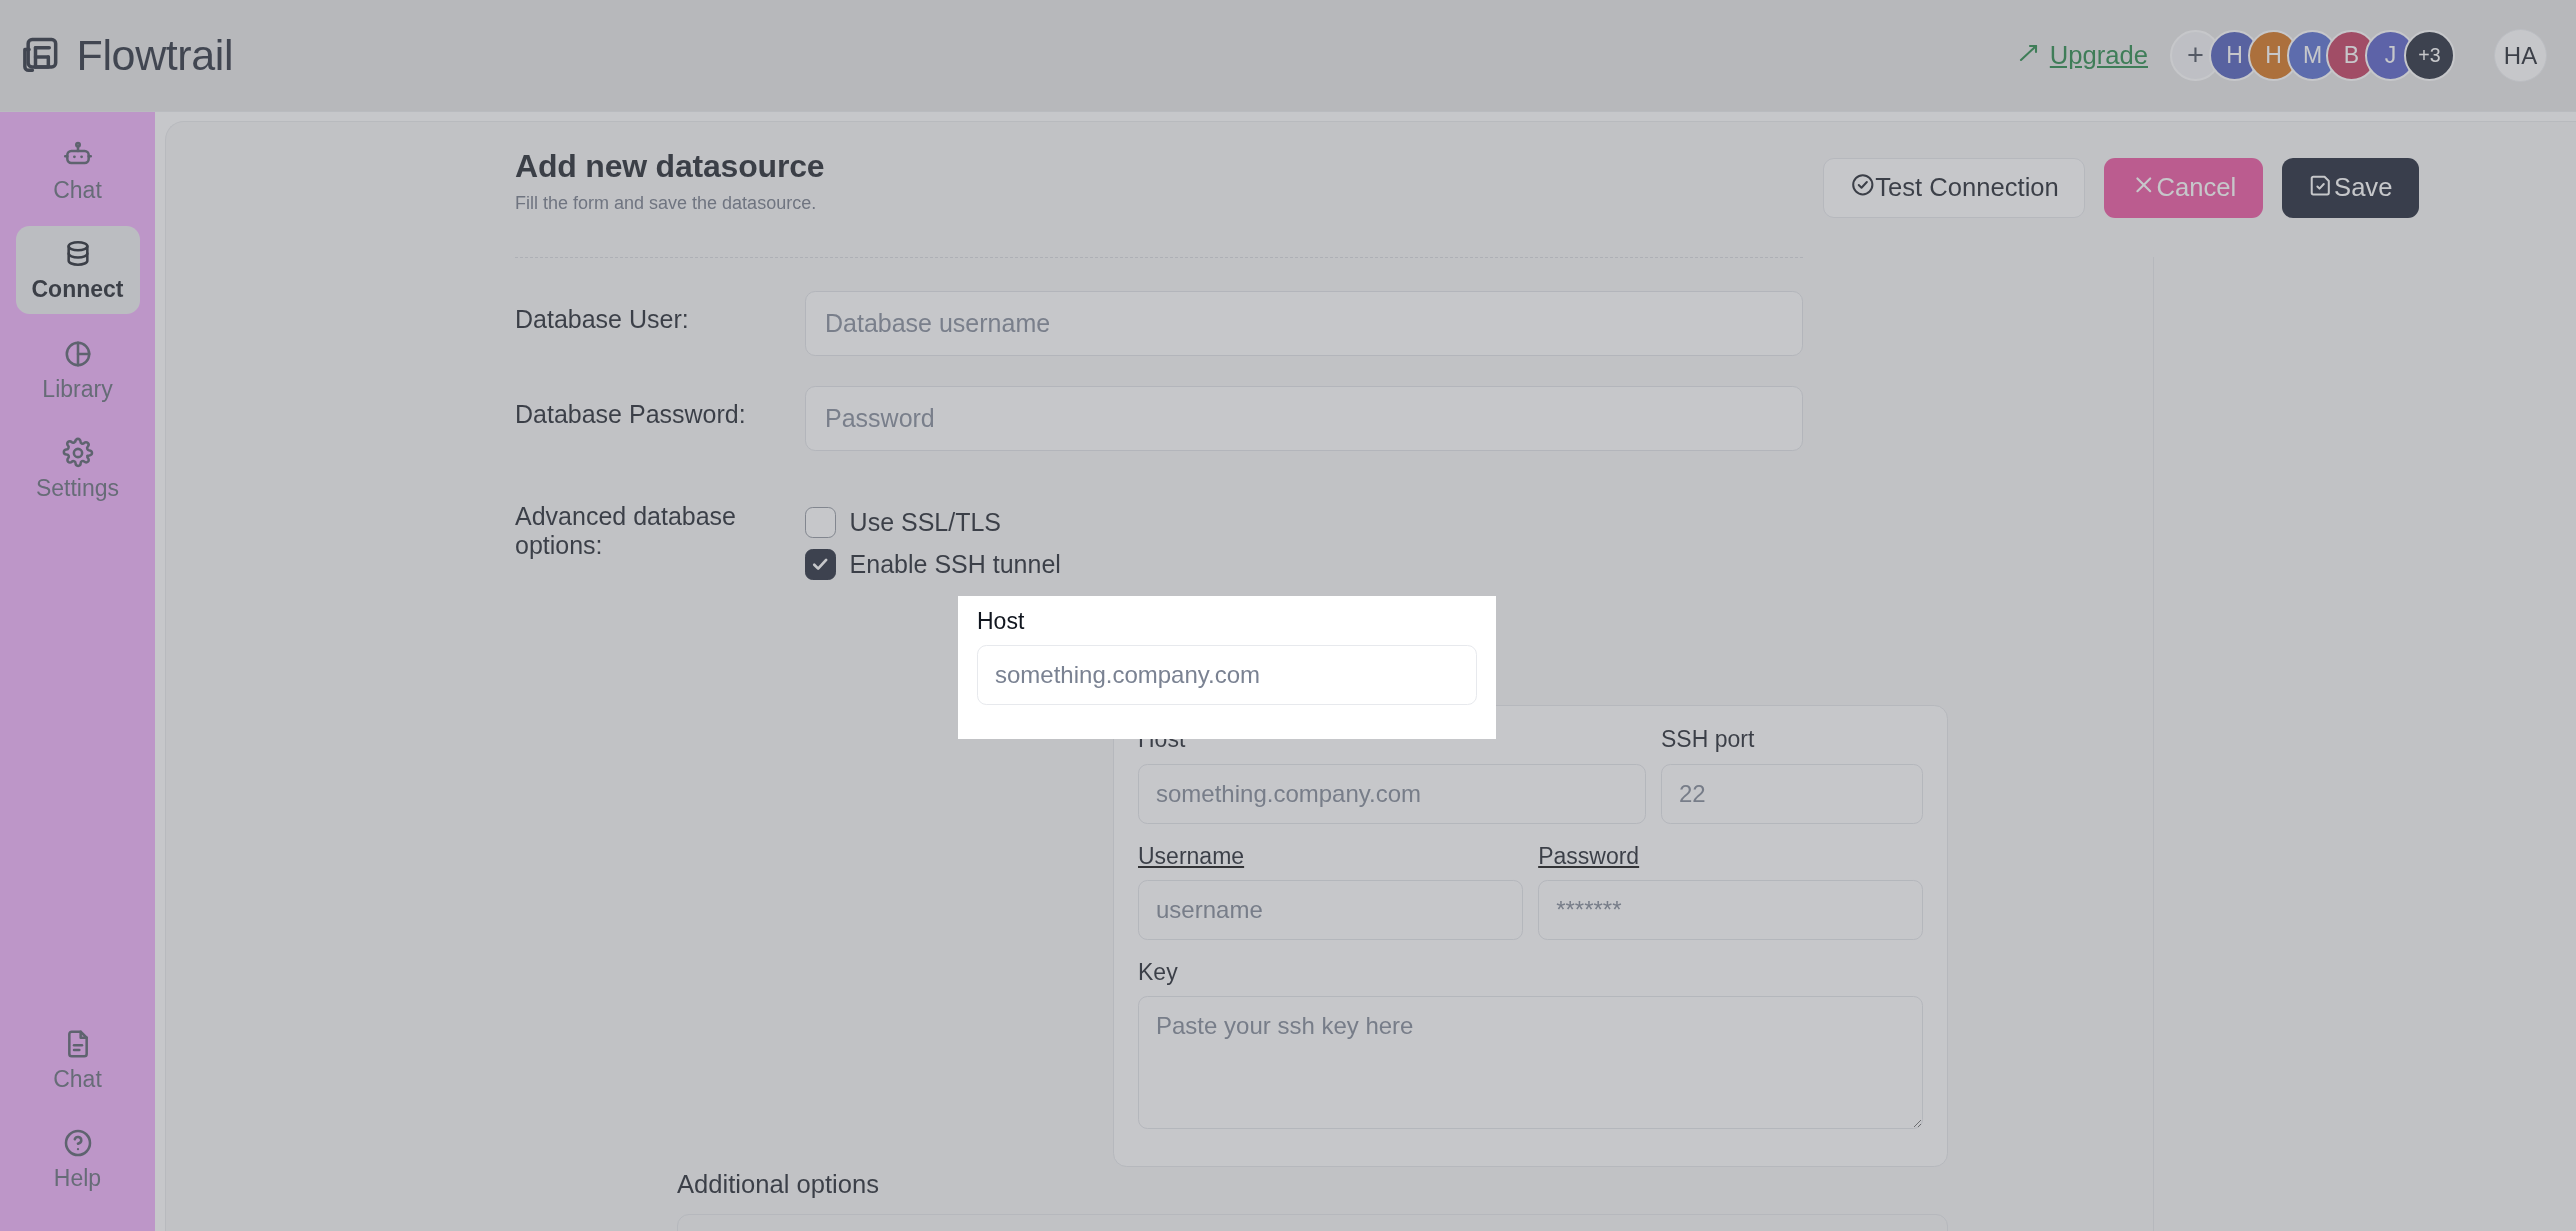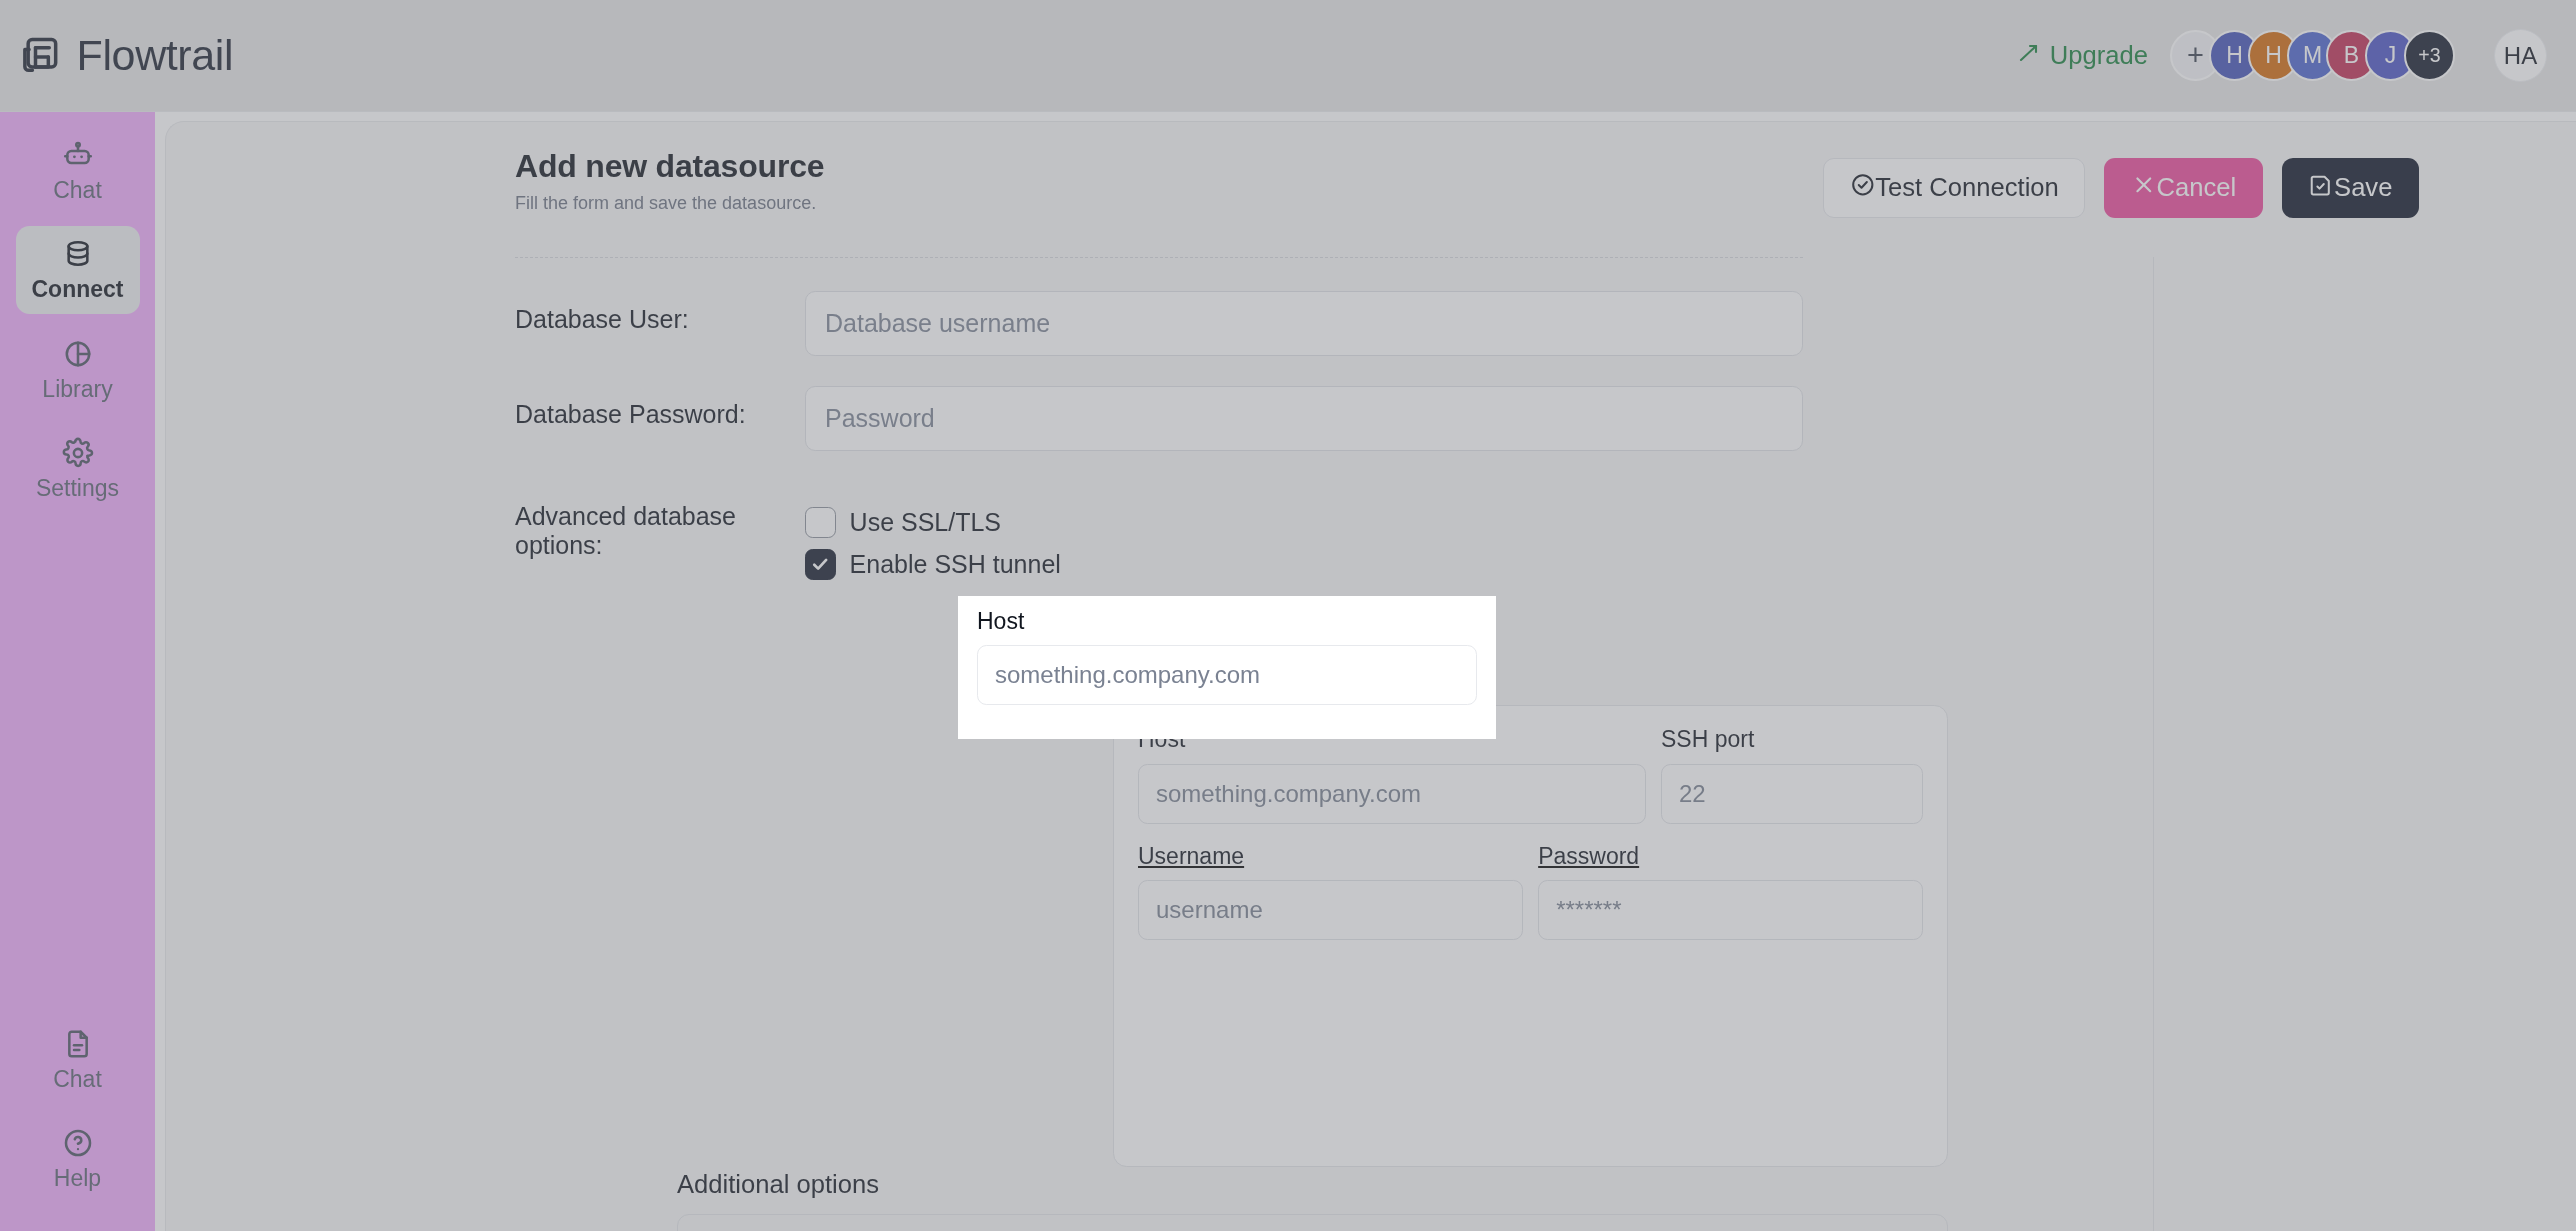--- a/index.html
+++ b/index.html
@@ -28,20 +28,21 @@
   .brand { display: flex; align-items: center; gap: 13.6px; }
   .brand-mark { width: 44px; height: 44px; color: #1b2130; }
   .brand-name {
     font-size: 43px; font-weight: 400; letter-spacing: -0.4px; color: #1b2130;
   }
   .header-right { display: flex; align-items: center; gap: 22px; }
   .upgrade {
     display: flex; align-items: center; gap: 8.5px;
     font-size: 25.6px; color: #17803c; font-weight: 400;
     cursor: pointer;
+    text-decoration: underline;
   }
   .upgrade svg { width: 24px; height: 24px; }
 
   .avatar-stack { display: flex; align-items: center; }
   .av {
     width: 51px; height: 51px; border-radius: 50%;
     display: flex; align-items: center; justify-content: center;
     font-size: 23px; color: #ffffff; font-weight: 400;
     border: 2.6px solid #ffffff; margin-left: -12px;
     cursor: pointer; flex: none;
@@ -410,20 +411,24 @@
       <div class="ssh-half">
         <span class="ssh-lbl">Username</span>
         <input class="ssh-inp" type="text" placeholder="username" style="">
       </div>
       <div class="ssh-half">
         <span class="ssh-lbl">Password</span>
         <input class="ssh-inp" type="text" placeholder="*******" style="">
       </div>
     </div>
 
+    <div class="ssh-key-wrap">
+      <span class="ssh-lbl">Key</span>
+      <textarea class="ssh-textarea" placeholder="Paste your ssh key here" style=""></textarea>
+    </div>
   </div>
 
   <div id="addl-title">Additional options</div>
   <div id="addl-box">
     
   </div>
 
 </div>
 
 <div id="scrim"></div>

